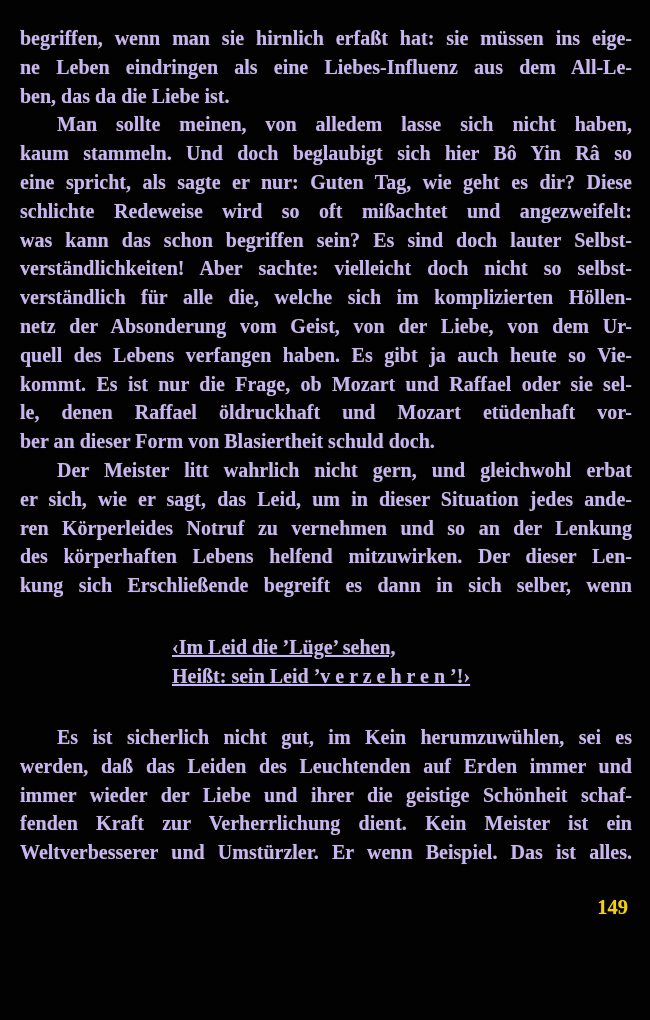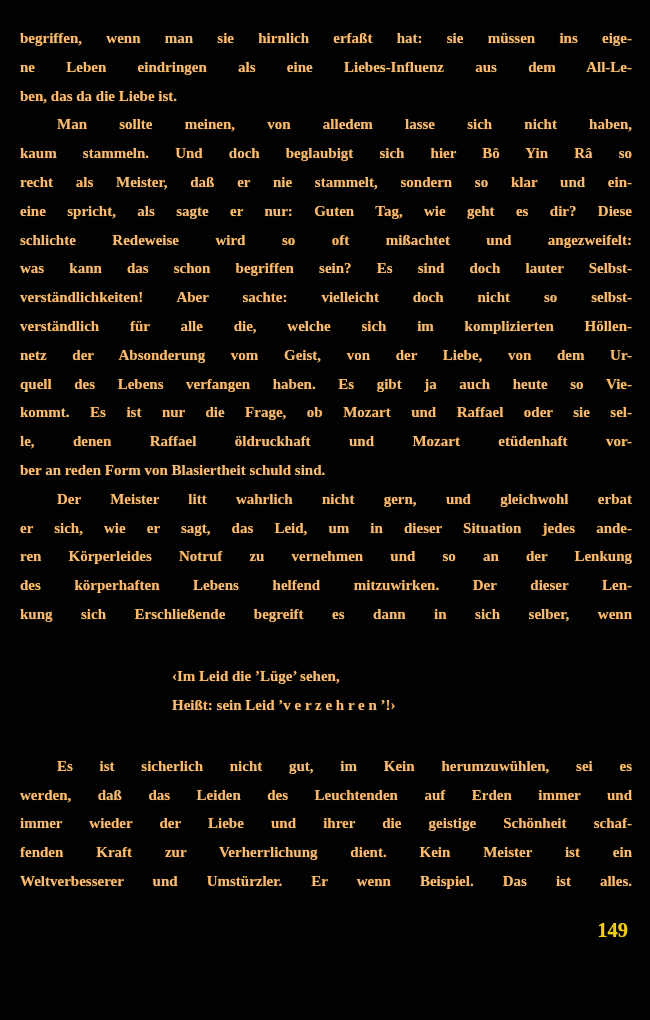--- a/index.html
+++ b/index.html
@@ -15,44 +15,45 @@
     box-sizing: border-box;
     padding: 24px 18px 0 20px;
     font-family: "Liberation Serif", "DejaVu Serif", serif;
     font-weight: bold;
     overflow: hidden;
   }
   .text-block {
     width: 100%;
   }
   .line {
-    font-size: 15px;
+    font-size: 20px;
     line-height: 28.8px;
-    color: #fdba74;
+    color: #c4b5fd;
     text-align: justify;
     text-align-last: justify;
     text-shadow: 0 0 1px rgba(242, 208, 17, 0.45);
     white-space: normal;
   }
   .line.left {
     text-align-last: left;
   }
   .line.indent {
     text-indent: 37px;
   }
   .quote {
     margin: 33px 0 32px 152px;
   }
   .quote .line {
     text-align: left;
     text-align-last: left;
     line-height: 29px;
+    text-decoration: underline;
   }
   .page-number {
-    margin-top: 20px;
+    margin-top: 26px;
     text-align: right;
     padding-right: 4px;
     font-size: 20.5px;
     line-height: 28px;
     color: #f2d011;
     text-shadow: 0 0 1px rgba(242, 208, 17, 0.45);
   }
 </style>
 </head>
 <body>
@@ -60,31 +61,30 @@
 <div class="page">
   <div class="text-block" id="text-block">
       <div class="para">
         <div class="line">begriffen, wenn man sie hirnlich erfaßt hat: sie müssen ins eige-</div>
         <div class="line">ne Leben eindringen als eine Liebes-Influenz aus dem All-Le-</div>
         <div class="line left">ben, das da die Liebe ist.</div>
       </div>
       <div class="para">
         <div class="line indent">Man sollte meinen, von alledem lasse sich nicht haben,</div>
         <div class="line">kaum stammeln. Und doch beglaubigt sich hier Bô Yin Râ so</div>
-        <div class="line">recht als Meister, daß er nie stammelt, sondern so klar und ein-</div>
         <div class="line">eine spricht, als sagte er nur: Guten Tag, wie geht es dir? Diese</div>
         <div class="line">schlichte Redeweise wird so oft mißachtet und angezweifelt:</div>
         <div class="line">was kann das schon begriffen sein? Es sind doch lauter Selbst-</div>
         <div class="line">verständlichkeiten! Aber sachte: vielleicht doch nicht so selbst-</div>
         <div class="line">verständlich für alle die, welche sich im komplizierten Höllen-</div>
         <div class="line">netz der Absonderung vom Geist, von der Liebe, von dem Ur-</div>
         <div class="line">quell des Lebens verfangen haben. Es gibt ja auch heute so Vie-</div>
         <div class="line">kommt. Es ist nur die Frage, ob Mozart und Raffael oder sie sel-</div>
         <div class="line">le, denen Raffael öldruckhaft und Mozart etüdenhaft vor-</div>
-        <div class="line left">ber an reden Form von Blasiertheit schuld sind.</div>
+        <div class="line left">ber an dieser Form von Blasiertheit schuld doch.</div>
       </div>
       <div class="para">
         <div class="line indent">Der Meister litt wahrlich nicht gern, und gleichwohl erbat</div>
         <div class="line">er sich, wie er sagt, das Leid, um in dieser Situation jedes ande-</div>
         <div class="line">ren Körperleides Notruf zu vernehmen und so an der Lenkung</div>
         <div class="line">des körperhaften Lebens helfend mitzuwirken. Der dieser Len-</div>
         <div class="line">kung sich Erschließende begreift es dann in sich selber, wenn</div>
       </div>
       <div class="quote">
         <div class="line left">‹Im Leid die ’Lüge’ sehen,</div>

